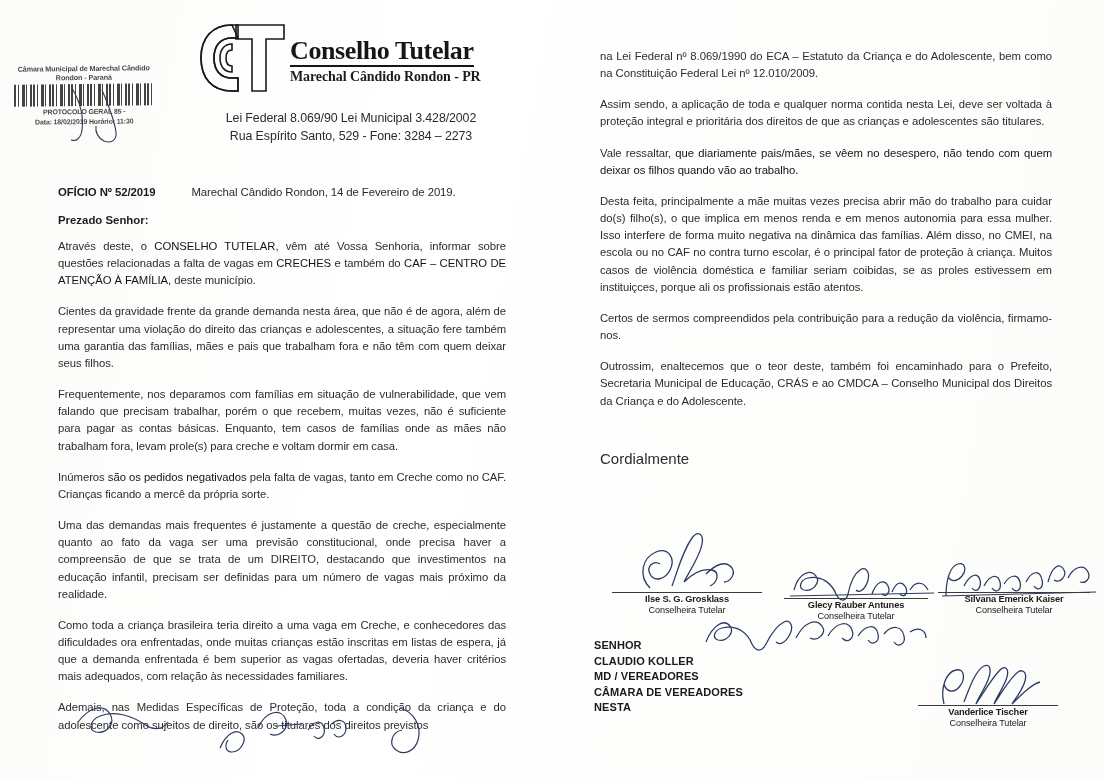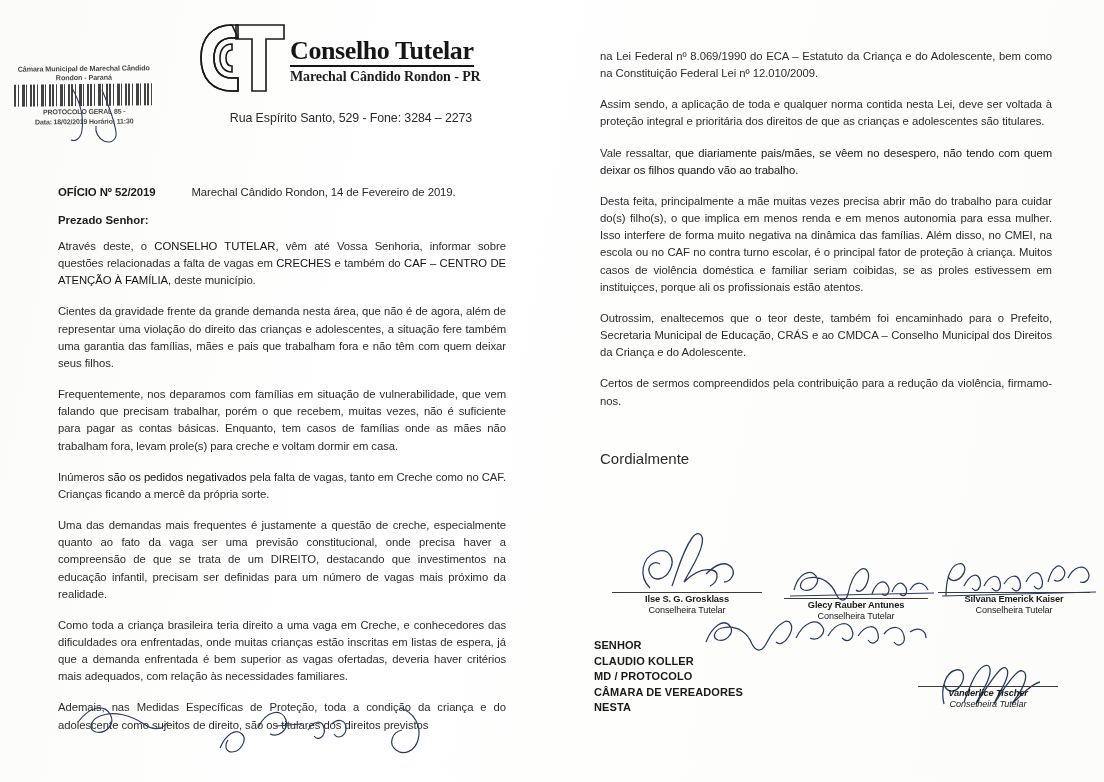--- a/index.html
+++ b/index.html
@@ -213,21 +213,21 @@
     pointer-events: none;
   }
 
   
   .sig-1 { left: 612px; top: 592px; width: 150px; }
   .sig-1 .sig-line { width: 150px; }
   .sig-2 { left: 784px; top: 598px; width: 144px; }
   .sig-2 .sig-line { width: 144px; }
   .sig-3 { left: 938px; top: 592px; width: 152px; }
   .sig-3 .sig-line { width: 152px; }
-  .sig-4 { left: 918px; top: 686px; width: 140px; font-style: italic; }
+  .sig-4 { left: 918px; top: 705px; width: 140px; }
   .sig-4 .sig-line { width: 140px; }
 
   
   .addressee {
     position: absolute;
     left: 594px;
     top: 638px;
     font-size: 11px;
     font-weight: bold;
     line-height: 1.42;
@@ -284,20 +284,21 @@
           <path d="M36,3 C16,3 5,16 5,36 C5,56 16,69 36,69 L42,69 L42,56 L36,56 C24,56 18,48 18,36 C18,24 24,16 36,16 L42,16 Z" fill="none" stroke="#1a1a1a" stroke-width="1.6"></path>
 
           <path d="M40,3 L88,3 L88,17 L70,17 L70,69 L56,69 L56,17 L40,17 Z" fill="none" stroke="#1a1a1a" stroke-width="1.6"></path>
         </svg>
         <div class="logo-words">
           <div class="logo-title">Conselho Tutelar</div>
           <div class="logo-sub">Marechal Cândido Rondon - PR</div>
         </div>
       </div>
       <div class="lh-laws">
+        <div>Lei Federal 8.069/90 Lei Municipal 3.428/2002</div>
         <div>Rua Espírito Santo, 529 - Fone: 3284 – 2273</div>
       </div>
     </div>
 
     <div class="oficio-row">
       <div class="oficio-no">OFÍCIO Nº 52/2019</div>
       <div class="oficio-place">Marechal Cândido Rondon, 14 de Fevereiro de 2019.</div>
     </div>
     <div class="greeting">Prezado Senhor:</div>
 
@@ -320,22 +321,22 @@
     </svg>
   </div>
 
   <div class="col col-right"></div>
 
   <div class="body-right">
       <p class="para"><span>na Lei Federal nº 8.069/1990 do ECA – Estatuto da Criança e do Adolescente, bem como na Constituição Federal Lei nº 12.010/2009.</span></p>
       <p class="para"><span>Assim sendo, a aplicação de toda e qualquer norma contida nesta Lei, deve ser voltada à proteção integral e prioritária dos direitos de que as crianças e adolescentes são titulares.</span></p>
       <p class="para"><span>Vale ressaltar, </span><b>que diariamente pais/mães, se vêem no desespero, não tendo com quem deixar os filhos quando vão ao trabalho.</b></p>
       <p class="para"><span>Desta feita, principalmente a mãe muitas vezes precisa abrir mão do trabalho para cuidar do(s) filho(s), o que implica em menos renda e em menos autonomia para essa mulher. Isso interfere de forma muito negativa na dinâmica das famílias. Além disso, no CMEI, na escola ou no CAF no contra turno escolar, é o principal fator de proteção à criança. Muitos casos de violência doméstica e familiar seriam coibidas, se as proles estivessem em instituiçces, porque ali os profissionais estão atentos.</span></p>
+      <p class="para"><span>Certos de sermos compreendidos pela contribuição para a redução da violência, firmamo-nos.</span></p>
       <p class="para"><span>Outrossim, enaltecemos que o teor deste, também foi encaminhado para o Prefeito, Secretaria Municipal de Educação, CRÁS e ao CMDCA – Conselho Municipal dos Direitos da Criança e do Adolescente.</span></p>
-      <p class="para"><span>Certos de sermos compreendidos pela contribuição para a redução da violência, firmamo-nos.</span></p>
     </div>
 
   <div class="cordial">Cordialmente</div>
 
   <svg class="sig-ink" style="left:620px; top:530px; width:150px; height:64px;" viewBox="0 0 150 64">
     <path d="M30,58 C18,46 22,28 36,22 C48,17 56,28 50,40 C45,50 34,52 30,44 C26,36 34,30 40,34" fill="none" stroke="#2b3a63" stroke-width="1.3"></path>
     <path d="M52,56 C58,40 62,22 72,8 C78,0 84,4 82,14 C80,26 70,40 64,52 C72,44 82,38 92,40 C100,42 98,52 90,56" fill="none" stroke="#2b3a63" stroke-width="1.3"></path>
     <path d="M86,44 C96,34 106,30 112,38 C116,44 110,52 104,52" fill="none" stroke="#2b3a63" stroke-width="1.3"></path>
   </svg>
   <div class="sigblock sig-1">
@@ -386,17 +387,17 @@
     <path d="M6,34 C12,18 24,10 30,18 C35,25 26,34 18,32 C12,30 14,22 22,20 C38,16 48,26 52,36
              C56,44 62,44 66,36 C70,28 76,18 84,14 C90,11 94,18 90,26 C86,34 80,38 76,34" fill="none" stroke="#2b3a63" stroke-width="1.25"></path>
     <path d="M96,30 C104,14 116,10 122,18 C127,25 118,34 110,30 M128,28 C136,14 148,12 152,22
              C155,30 148,36 142,30 M158,28 C166,16 176,16 178,26 C180,34 172,38 168,32
              M184,26 C192,16 202,18 204,28 C206,36 198,40 194,34 M210,24 C218,18 226,22 226,30" fill="none" stroke="#2b3a63" stroke-width="1.25"></path>
   </svg>
 
   <div class="addressee">
     <div>SENHOR</div>
     <div>CLAUDIO KOLLER</div>
-    <div>MD / PROTOCOLO</div>
+    <div>MD / VEREADORES</div>
     <div>CÂMARA DE VEREADORES</div>
     <div>NESTA</div>
   </div>
 </div>
 
 </body></html>

